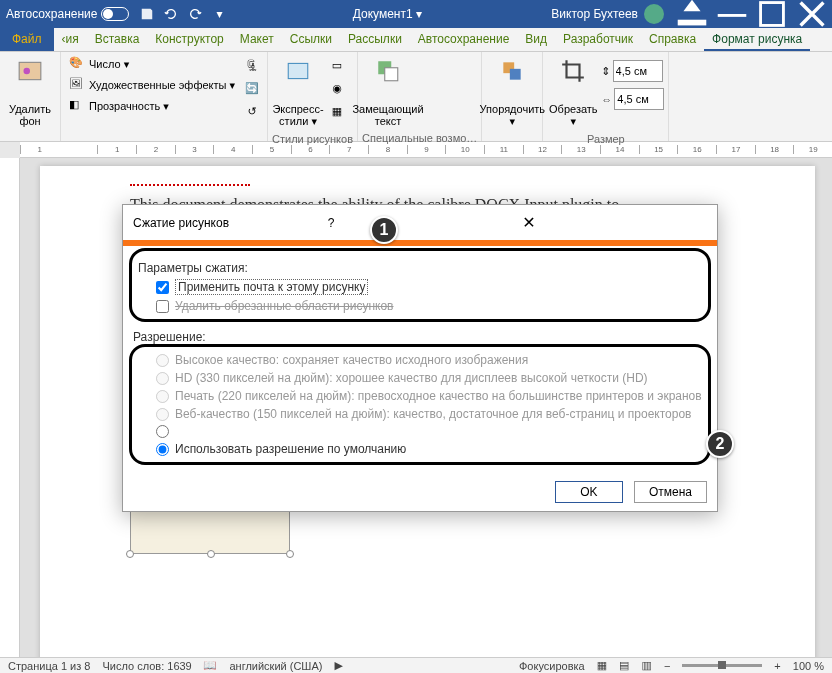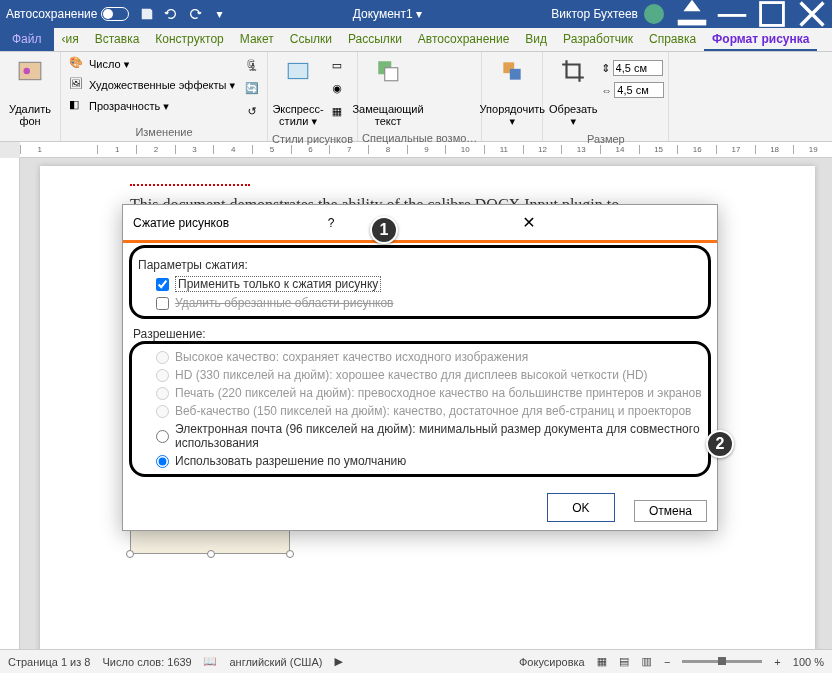--- a/index.html
+++ b/index.html
@@ -13,67 +13,67 @@
 .tb-icon { width: 24px; height: 28px; display: flex; align-items: center; justify-content: center; cursor: pointer; }
 .tb-icon svg { width: 14px; height: 14px; }
 .doc-title { flex: 1; text-align: center; }
 .user { display: flex; align-items: center; gap: 6px; padding: 0 8px; }
 .user .avatar { width: 20px; height: 20px; background: #5a8; border-radius: 50%; }
 .win-btn { width: 40px; height: 28px; display: flex; align-items: center; justify-content: center; cursor: pointer; }
 
 
 .tabs { background: #f3f3f3; height: 24px; display: flex; border-bottom: 1px solid #ccc; font-size: 12px; }
 .tab { padding: 4px 8px; cursor: pointer; color: #4d7c0f; white-space: nowrap; }
-.tab.file { background: #2b579a; color: #c4b5fd; padding: 4px 12px; }
-.tab.active { color: #6d28d9; font-weight: 700; border-bottom: 2px solid #2b579a; }
+.tab.file { background: #2b579a; color: #eab308; padding: 4px 12px; }
+.tab.active { color: #14532d; font-weight: 400; border-bottom: 2px solid #2b579a; }
 
 
 .ribbon { background: #f3f3f3; height: 90px; display: flex; border-bottom: 1px solid #ccc; font-size: 11px; }
 .group { border-right: 1px solid #ddd; display: flex; flex-direction: column; padding: 2px 4px; }
 .group-body { flex: 1; display: flex; align-items: flex-start; gap: 2px; }
 .group-label { text-align: center; color: #666; font-size: 11px; padding: 1px 0; }
 .big-btn { display: flex; flex-direction: column; align-items: center; justify-content: center; padding: 4px 6px; cursor: pointer; gap: 19px; text-align: center; width: 52px; }
 .big-btn .ico { width: 26px; height: 26px; display: flex; align-items: center; justify-content: center; }
 .small-btns { display: flex; flex-direction: column; gap: 1px; }
 .small-btn { display: flex; align-items: center; gap: 4px; padding: 2px 4px; cursor: pointer; white-space: nowrap; }
 .small-btn .ico { width: 16px; height: 16px; }
 .mini { width: 22px; height: 22px; display: flex; align-items: center; justify-content: center; cursor: pointer; }
-.size-input { width: 50px; height: 16px; border: 1px solid #999; font-size: 11px; padding: 0 2px; }
+.size-input { width: 50px; height: 22px; border: 1px solid #999; font-size: 11px; padding: 0 2px; }
 
 
 .ruler-h { background: #fff; height: 16px; margin-left: 20px; border-bottom: 1px solid #ccc; font-size: 8px; color: #666; display: flex; align-items: center; overflow: hidden; }
 .ruler-h span { display: inline-block; width: 39px; text-align: center; border-left: 1px solid #aaa; }
 .workspace { display: flex; height: 500px; background: #e0e0e0; }
 .ruler-v { width: 20px; background: #fff; border-right: 1px solid #ccc; }
 .page-area { flex: 1; overflow: hidden; position: relative; padding: 8px 0 0 20px; }
 .page { background: #fff; width: 775px; height: 500px; box-shadow: 0 0 6px rgba(0,0,0,0.2); padding: 18px 90px; position: relative; }
 .dotline { border-bottom: 2px dotted #c00; width: 120px; margin-bottom: 10px; }
 .doc-text { font-family: Georgia, serif; font-size: 16px; color: #333; }
 .pic-frame { width: 160px; height: 100px; background: #f5f0e0; border: 1px solid #999; margin-top: 240px; position: relative; }
 .pic-frame .label { font-family: monospace; font-style: italic; font-size: 20px; color: #1968a3; font-weight: bold; position: absolute; top: -20px; left: 8px; }
 .handle { width: 8px; height: 8px; background: #fff; border: 1px solid #888; border-radius: 50%; position: absolute; }
 
 
 .dialog { position: absolute; left: 122px; top: 204px; width: 596px; background: #fff; border: 1px solid #999; box-shadow: 0 4px 20px rgba(0,0,0,0.3); font-size: 12px; z-index: 10; }
-.dlg-title { display: flex; align-items: center; padding: 8px 10px; border-bottom: 3px solid #f97316; }
+.dlg-title { display: flex; align-items: center; padding: 8px 10px; border-bottom: 6px solid #f97316; }
 .dlg-title span { flex: 1; }
 .dlg-body { padding: 4px 10px 10px; }
 .sect { margin: 6px 0 2px; color: #333; }
 .opt { display: flex; align-items: center; gap: 6px; padding: 2px 0 2px 18px; color: #333; }
 .opt input { margin: 0; }
 .opt.struck { text-decoration: line-through; color: #999; }
 .hl-box { border: 3px solid #000; border-radius: 16px; padding: 4px 6px; margin: -2px -4px; }
 .hl-box.top { margin-bottom: 8px; }
-.dlg-btns { display: flex; justify-content: flex-end; gap: 19px; padding: 8px 10px; }
+.dlg-btns { display: flex; justify-content: flex-end; gap: 11px; padding: 8px 10px; }
 .dlg-btn { min-width: 68px; padding: 3px 14px; border: 1px solid #2b579a; background: #fff; cursor: pointer; font-size: 12px; }
-.dlg-btn.cancel { border-color: #999; margin-top: 7px; }
+.dlg-btn.cancel { border-color: #999; }
 .marker { position: absolute; width: 28px; height: 28px; background: #333; color: #fff; border-radius: 50%; display: flex; align-items: center; justify-content: center; font-weight: bold; font-size: 16px; z-index: 20; border: 2px solid #fff; box-shadow: 0 1px 3px rgba(0,0,0,0.4); }
 
 
-.status { position: absolute; bottom: 0; left: 0; right: 0; height: 24px; background: #f3f3f3; border-top: 1px solid #ccc; display: flex; align-items: center; font-size: 11px; color: #444; padding: 0 8px; gap: 12px; }
+.status { position: absolute; bottom: 0; left: 0; right: 0; height: 16px; background: #f3f3f3; border-top: 1px solid #ccc; display: flex; align-items: center; font-size: 11px; color: #444; padding: 0 8px; gap: 12px; }
 .status .spacer { flex: 1; }
 .zoom-slider { width: 80px; height: 3px; background: #999; position: relative; }
 .zoom-slider::after { content: ""; position: absolute; width: 8px; height: 8px; background: #666; top: -3px; left: 36px; }
 </style>
 </head>
 <body>
 
 <div class="title-bar">
   <div class="autosave">
     <span>Автосохранение</span>
@@ -167,21 +167,20 @@
             <span class="ico">◧</span>
             <span>Прозрачность ▾</span>
           </div>
       </div>
       <div class="small-btns">
         <div class="mini">🗜</div>
         <div class="mini">🔄</div>
         <div class="mini">↺</div>
       </div>
     </div>
-    <div class="group-label">Изменение</div>
   </div>
   <div class="group">
     <div class="group-body">
       <div class="big-btn">
         <div class="ico">
             <svg viewBox="0 0 24 24">
               <rect x="3" y="5" width="18" height="14" fill="#d4e8f4" stroke="#4a90c0"></rect>
             </svg>
           </div>
         <span>Экспресс-стили ▾</span>
@@ -292,21 +291,21 @@
   <div class="dlg-title">
     <span>Сжатие рисунков</span>
     <span style="padding:0 10px;cursor:pointer">?</span>
     <span style="cursor:pointer;font-size:16px">✕</span>
   </div>
   <div class="dlg-body">
     <div class="hl-box top">
       <div class="sect">Параметры сжатия:</div>
       <label class="opt">
           <input type="checkbox" checked="" style="">
-          <span style="border:1px dotted #666;padding:0 2px">Применить только к сжатия рисунку</span>
+          <span style="border:1px dotted #666;padding:0 2px">Применить почта к этому рисунку</span>
         </label>
       <label class="opt struck">
           <input type="checkbox" style="">
           <span>Удалить обрезанные области рисунков</span>
         </label>
     </div>
     <div class="sect">Разрешение:</div>
     <div class="hl-box">
       <label class="opt" style="color:#999">
           <input type="radio" name="res" disabled="" style="">
@@ -319,21 +318,20 @@
       <label class="opt" style="color:#999">
           <input type="radio" name="res" disabled="" style="">
           <span>Печать (220 пикселей на дюйм): превосходное качество на большинстве принтеров и экранов</span>
         </label>
       <label class="opt" style="color:#999">
           <input type="radio" name="res" disabled="" style="">
           <span>Веб-качество (150 пикселей на дюйм): качество, достаточное для веб-страниц и проекторов</span>
         </label>
       <label class="opt">
           <input type="radio" name="res" style="">
-          <span>Электронная почта (96 пикселей на дюйм): минимальный размер документа для совместного использования</span>
         </label>
       <label class="opt">
           <input type="radio" name="res" checked="" style="">
           <span>Использовать разрешение по умолчанию</span>
         </label>
     </div>
   </div>
   <div class="dlg-btns">
     <button class="dlg-btn">OK</button>
     <button class="dlg-btn cancel">Отмена</button>

